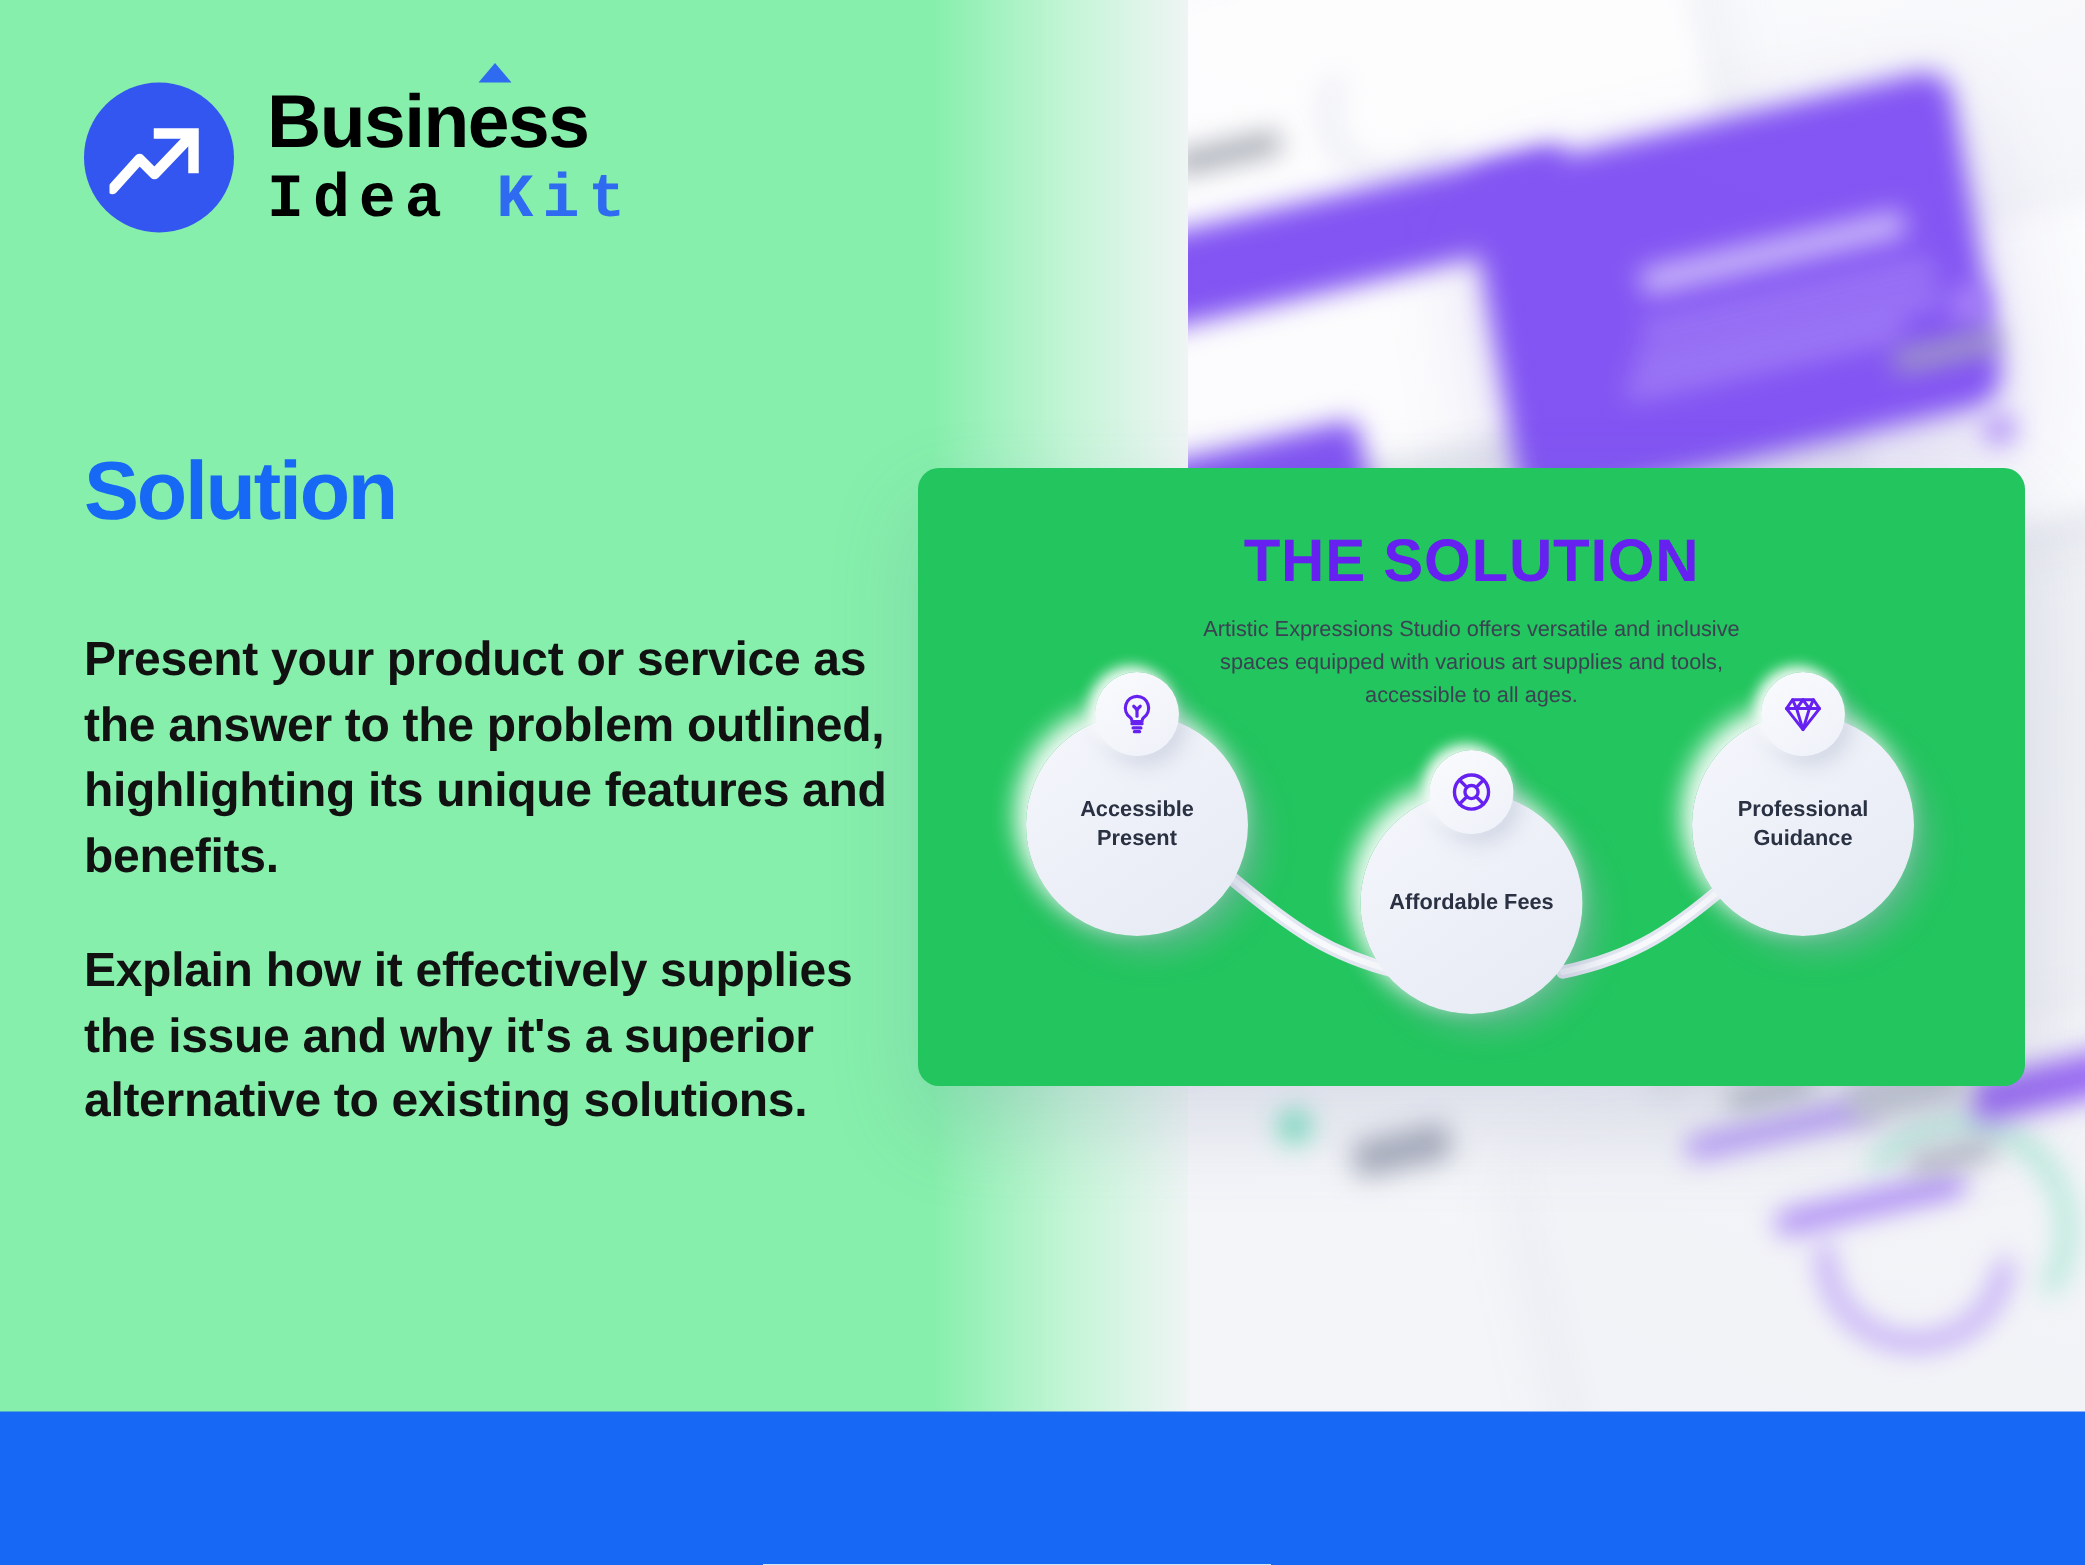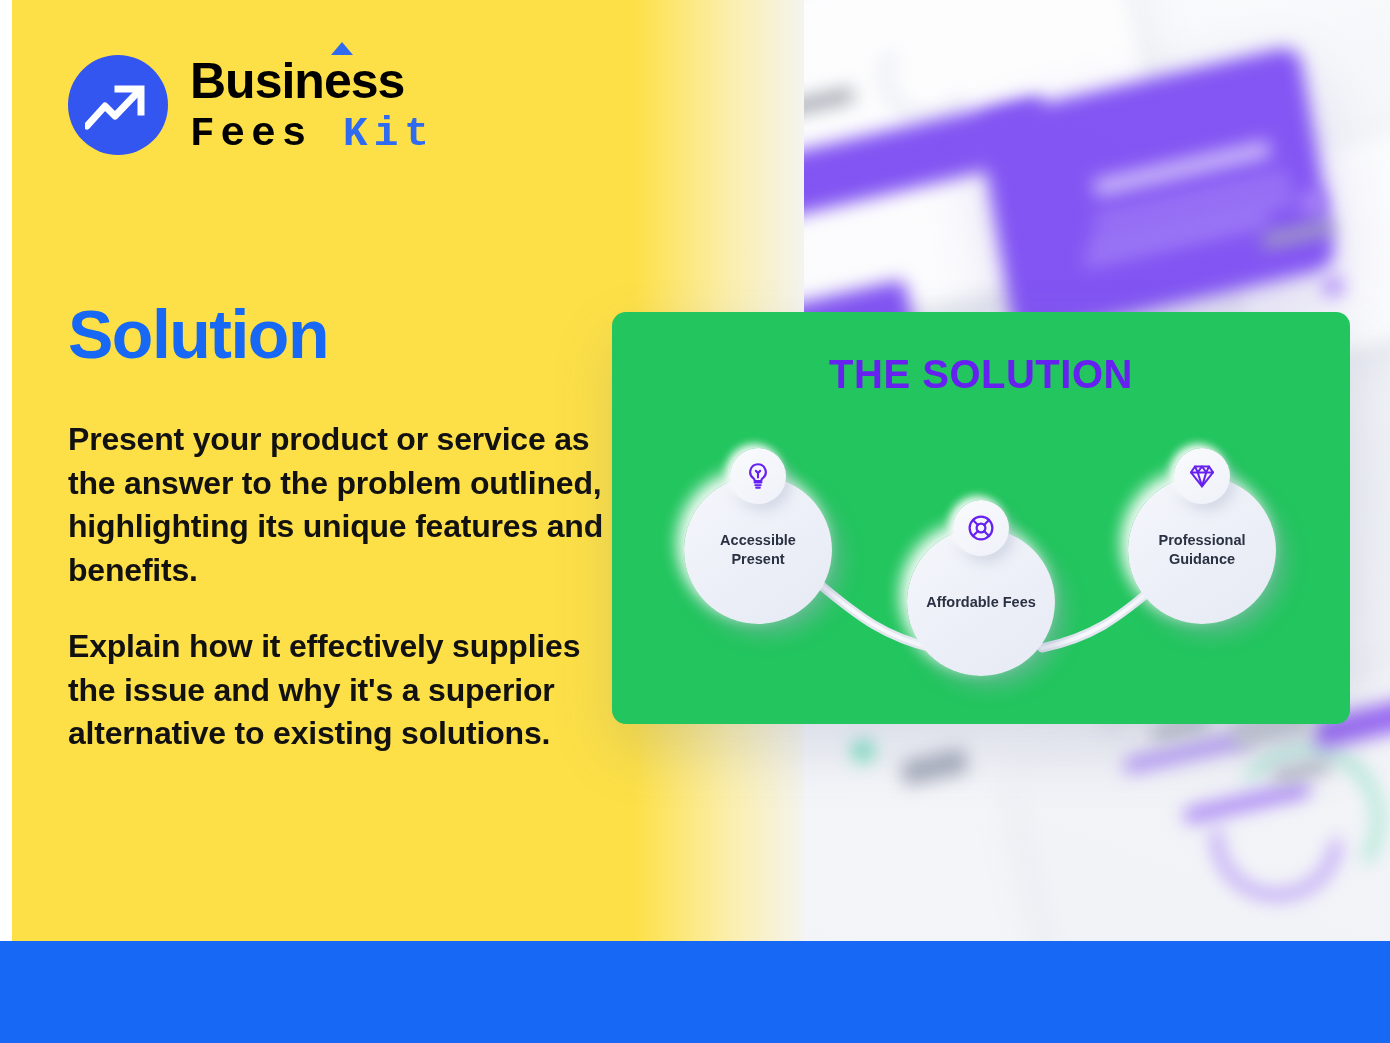--- a/index.html
+++ b/index.html
@@ -177,23 +177,22 @@
   .mock-text-c1 { left: 360px; top: 722px; width: 58px; height: 12px; background: #8a90a2; border-radius: 3px; transform: rotate(-13deg); }
   .mock-text-c2 { left: 480px; top: 765px; width: 58px; height: 12px; background: #8a90a2; border-radius: 3px; transform: rotate(-13deg); }
   .mock-bar-tr { left: 520px; top: 700px; width: 180px; height: 30px; background: #7c3df2; border-radius: 7px; transform: rotate(-13deg); }
   .mock-text-tr { left: 440px; top: 712px; width: 80px; height: 30px; background: #b9bdc9; border-radius: 5px; transform: rotate(-13deg); }
 
   
   .left-panel {
     position: absolute;
     left: 0; top: 0;
     width: 792px; height: 1030px;
-    background: #fde047;
+    background: #86efac;
     z-index: 5;
-    margin-left: 12px;
   }
   .left-panel::after {
     content: "";
     position: absolute;
     right: 0; top: 0;
     width: 170px; height: 100%;
     background: linear-gradient(90deg, rgba(255,255,255,0) 0%, rgba(250,250,252,0.55) 55%, rgba(244,245,248,0.95) 100%);
     pointer-events: none;
   }
 
@@ -237,21 +236,21 @@
     color: #000000;
     letter-spacing: 6px;
     white-space: nowrap;
   }
   .logo-kit { color: #2f6bf0; }
 
   
   .headline {
     position: absolute;
     left: 56px; top: 295px;
-    font-size: 68px;
+    font-size: 55px;
     font-weight: 700;
     color: #1668f5;
     letter-spacing: -1.5px;
   }
   .body-block {
     position: absolute;
     left: 56px; top: 418px;
     width: 540px;
   }
   .body-para {
@@ -396,35 +395,36 @@
           <path d="M2 50 L20 30 L30 40 L52 17" fill="none" stroke="#ffffff" stroke-width="7" stroke-linecap="round" stroke-linejoin="round"></path>
           <path d="M33 13 L56 13 L56 36" fill="none" stroke="#ffffff" stroke-width="7" stroke-linecap="square" stroke-linejoin="miter"></path>
         </svg>
       </div>
       <div class="logo-words">
         <div class="logo-line1">
           <span>Business</span>
           <span class="logo-caret"></span>
         </div>
         <div class="logo-line2">
-          <span>Fees</span><span>&nbsp;</span><span class="logo-kit">Kit</span>
+          <span>Idea</span><span>&nbsp;</span><span class="logo-kit">Kit</span>
         </div>
       </div>
     </div>
 
     <h1 class="headline">Solution</h1>
 
     <div class="body-block">
       <p class="body-para">Present your product or service as the answer to the problem outlined, highlighting its unique features and benefits.</p>
       <p class="body-para">Explain how it effectively supplies the issue and why it's a superior alternative to existing solutions.</p>
     </div>
   </div>
 
   <div class="solution-card">
     <div class="card-title">THE SOLUTION</div>
+    <div class="card-sub">Artistic Expressions Studio offers versatile and inclusive spaces equipped with various art supplies and tools, accessible to all ages.</div>
 
     <div class="nodes">
 
       <svg class="connector" viewBox="0 0 738 262">
         <path d="M205 120 C 250 158, 275 175, 320 186" fill="none" stroke="#e2e6f0" stroke-width="9" stroke-linecap="round"></path>
         <path d="M205 120 C 250 158, 275 175, 320 186" fill="none" stroke="#f7f9fd" stroke-width="4" stroke-linecap="round"></path>
         <path d="M430 186 C 478 176, 505 158, 548 120" fill="none" stroke="#e2e6f0" stroke-width="9" stroke-linecap="round"></path>
         <path d="M430 186 C 478 176, 505 158, 548 120" fill="none" stroke="#f7f9fd" stroke-width="4" stroke-linecap="round"></path>
       </svg>
 

